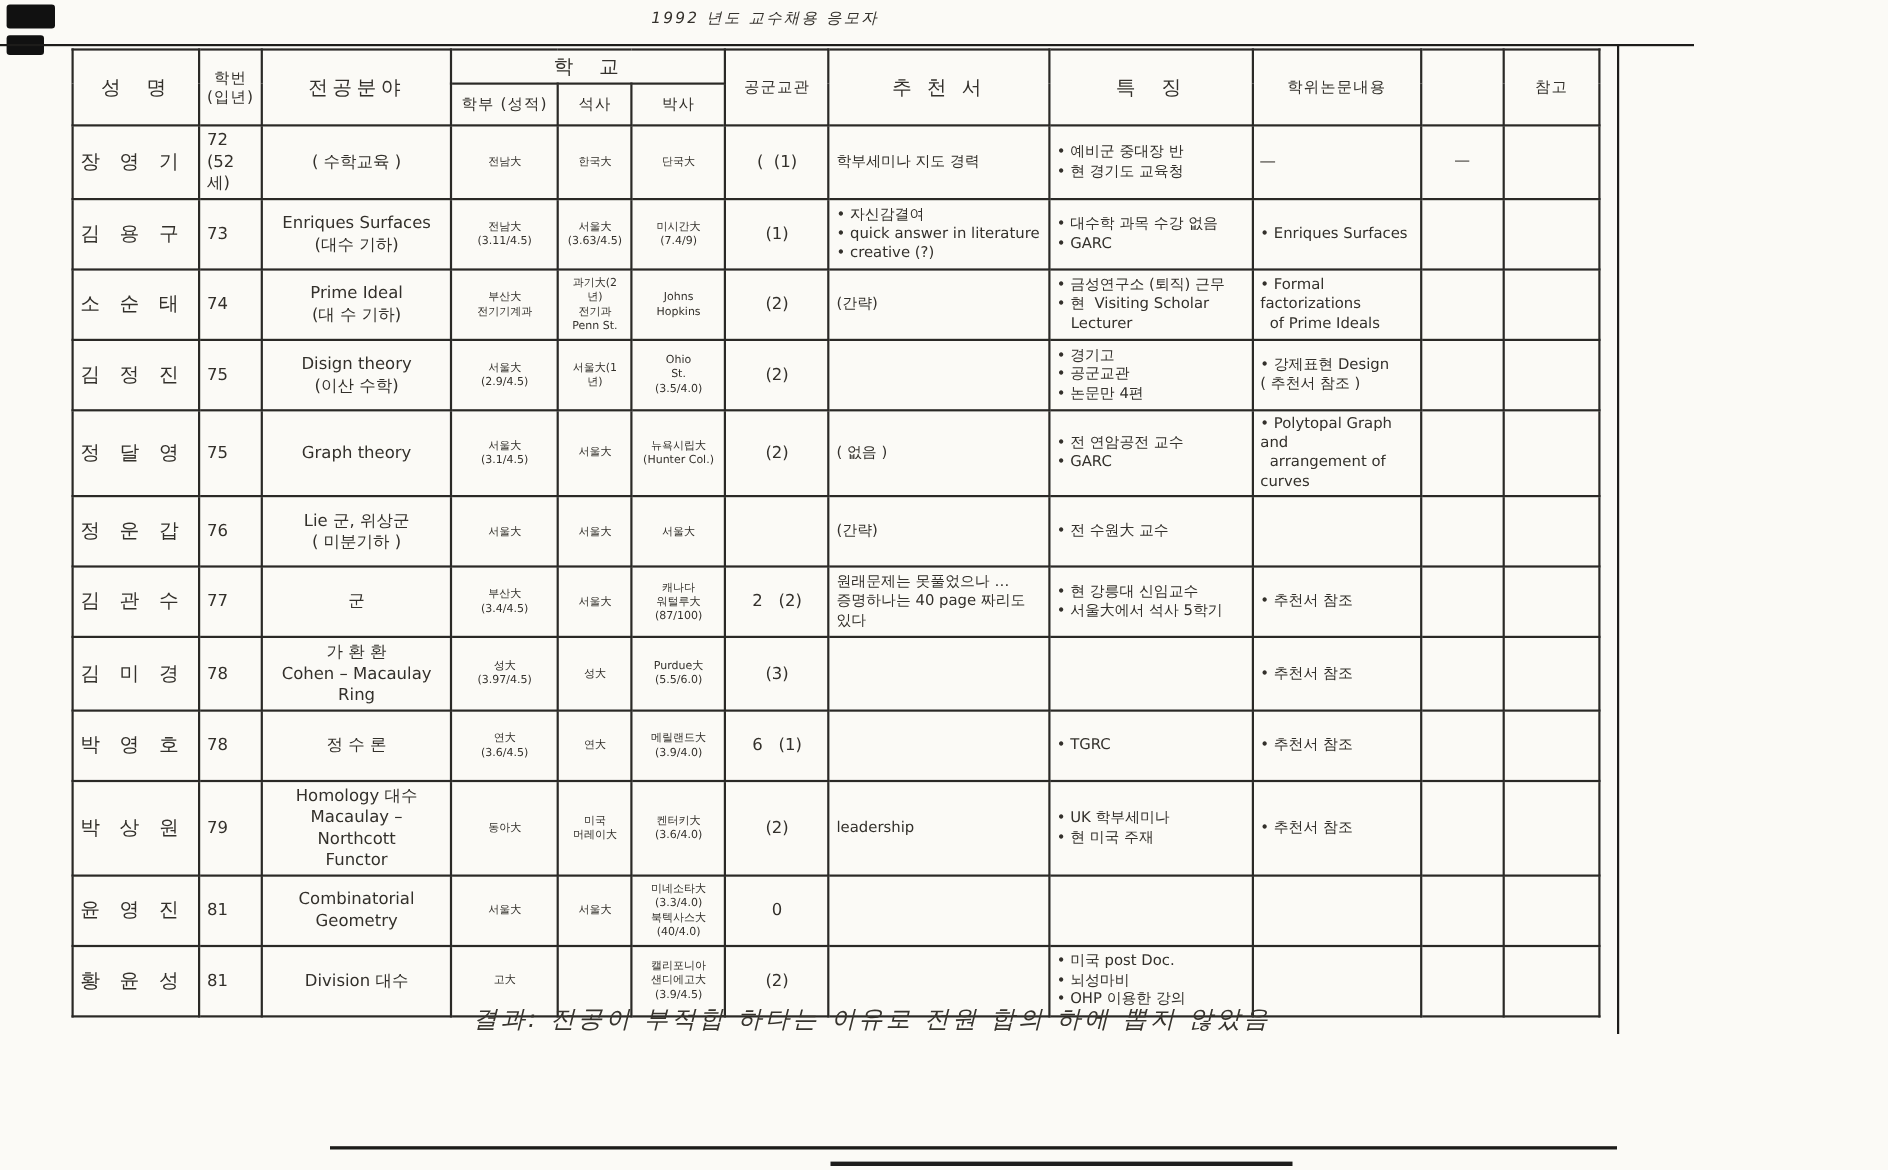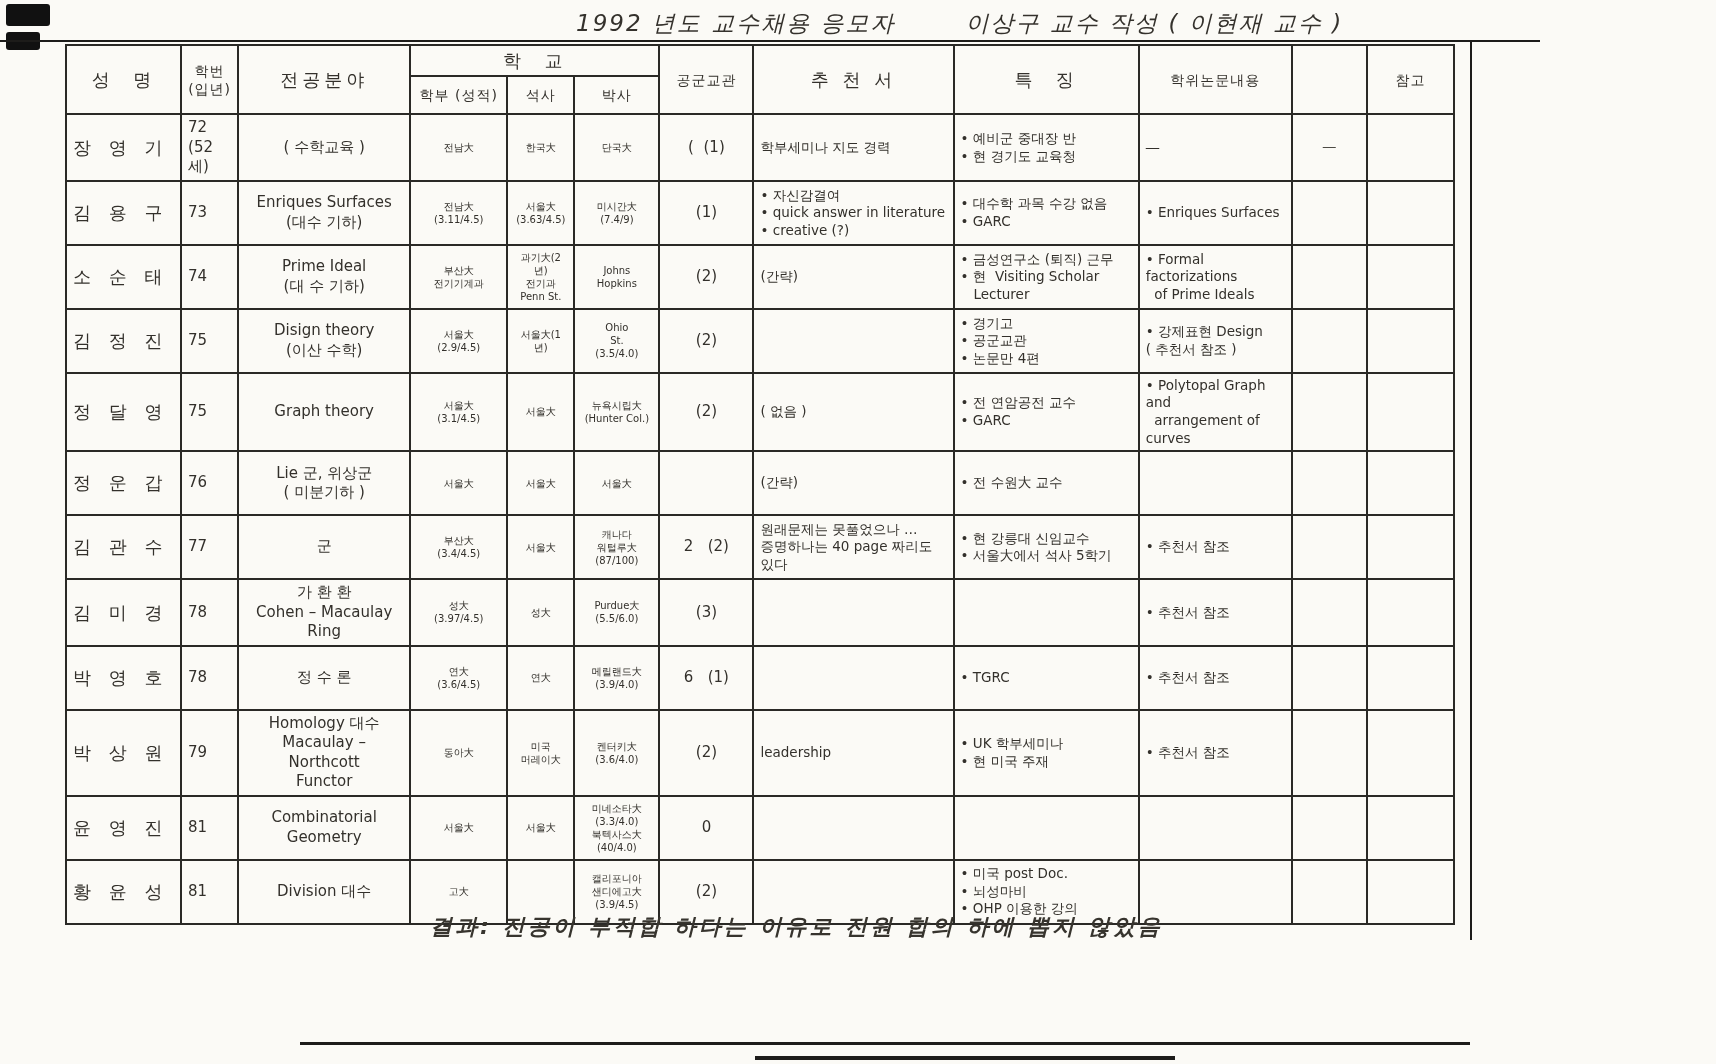--- a/index.html
+++ b/index.html
@@ -5,23 +5,23 @@
   html,body{margin:0;padding:0;}
   body{
     width:1716px;height:1064px;position:relative;overflow:hidden;
     background:#fbfaf6;
     font-family:"DejaVu Sans",sans-serif;
     color:#2e2c28;
   }
   .scan-blob{position:absolute;background:#111;}
   .rule{position:absolute;background:#1d1c1a;}
   .title-wrap{
-    position:absolute;top:8px;left:576px;width:760px;
+    position:absolute;top:8px;left:592px;width:760px;
     display:flex;gap:70px;align-items:baseline;
-    font-style:italic;font-size:23px;letter-spacing:2px;color:#34312c;
+    font-style:italic;font-size:14px;letter-spacing:2px;color:#34312c;
     white-space:nowrap;
   }
   table.sheet{
     position:absolute;left:65px;top:44px;width:1390px;
     border-collapse:collapse;table-layout:fixed;
     background:transparent;
   }
   .sheet th,.sheet td{
     border:2px solid #2a2926;
     padding:3px 6px;
@@ -41,36 +41,34 @@
   td.c-id{text-align:left;font-size:15px;}
   td.c-major{text-align:center;font-size:15px;}
   td.c-school{text-align:center;font-size:10px;}
   td.c-research{text-align:center;font-size:15px;}
   td.c-reco,td.c-feat,td.c-thesis{text-align:left;font-size:13.5px;}
   td.c-blank,td.c-note{text-align:center;font-size:13px;}
   .footer-note{
     position:absolute;top:912px;left:430px;width:900px;
     font-style:italic;font-size:22px;letter-spacing:3px;color:#37342e;
     white-space:nowrap;
-    font-weight:bold;
   }
 </style>
 </head>
 <body>
 
 <div class="scan-blob" style="left:6px;top:4px;width:44px;height:22px;border-radius:3px;"></div>
 <div class="scan-blob" style="left:6px;top:32px;width:34px;height:18px;border-radius:3px;"></div>
 <div class="rule" style="left:0;top:40px;width:1540px;height:2px;"></div>
 <div class="rule" style="left:1470px;top:40px;width:2px;height:900px;"></div>
 <div class="rule" style="left:300px;top:1042px;width:1170px;height:3px;"></div>
 <div class="rule" style="left:755px;top:1056px;width:420px;height:4px;"></div>
 
 <div class="title-wrap">
   <span>1992 년도  교수채용  응모자</span>
-  <span>이상구 교수 작성 ( 이현재 교수       )</span>
 </div>
 
 <table class="sheet">
   <colgroup>
     <col style="width:115px">
       <col style="width:57px">
       <col style="width:172px">
     <col style="width:97px">
       <col style="width:67px">
       <col style="width:85px">

